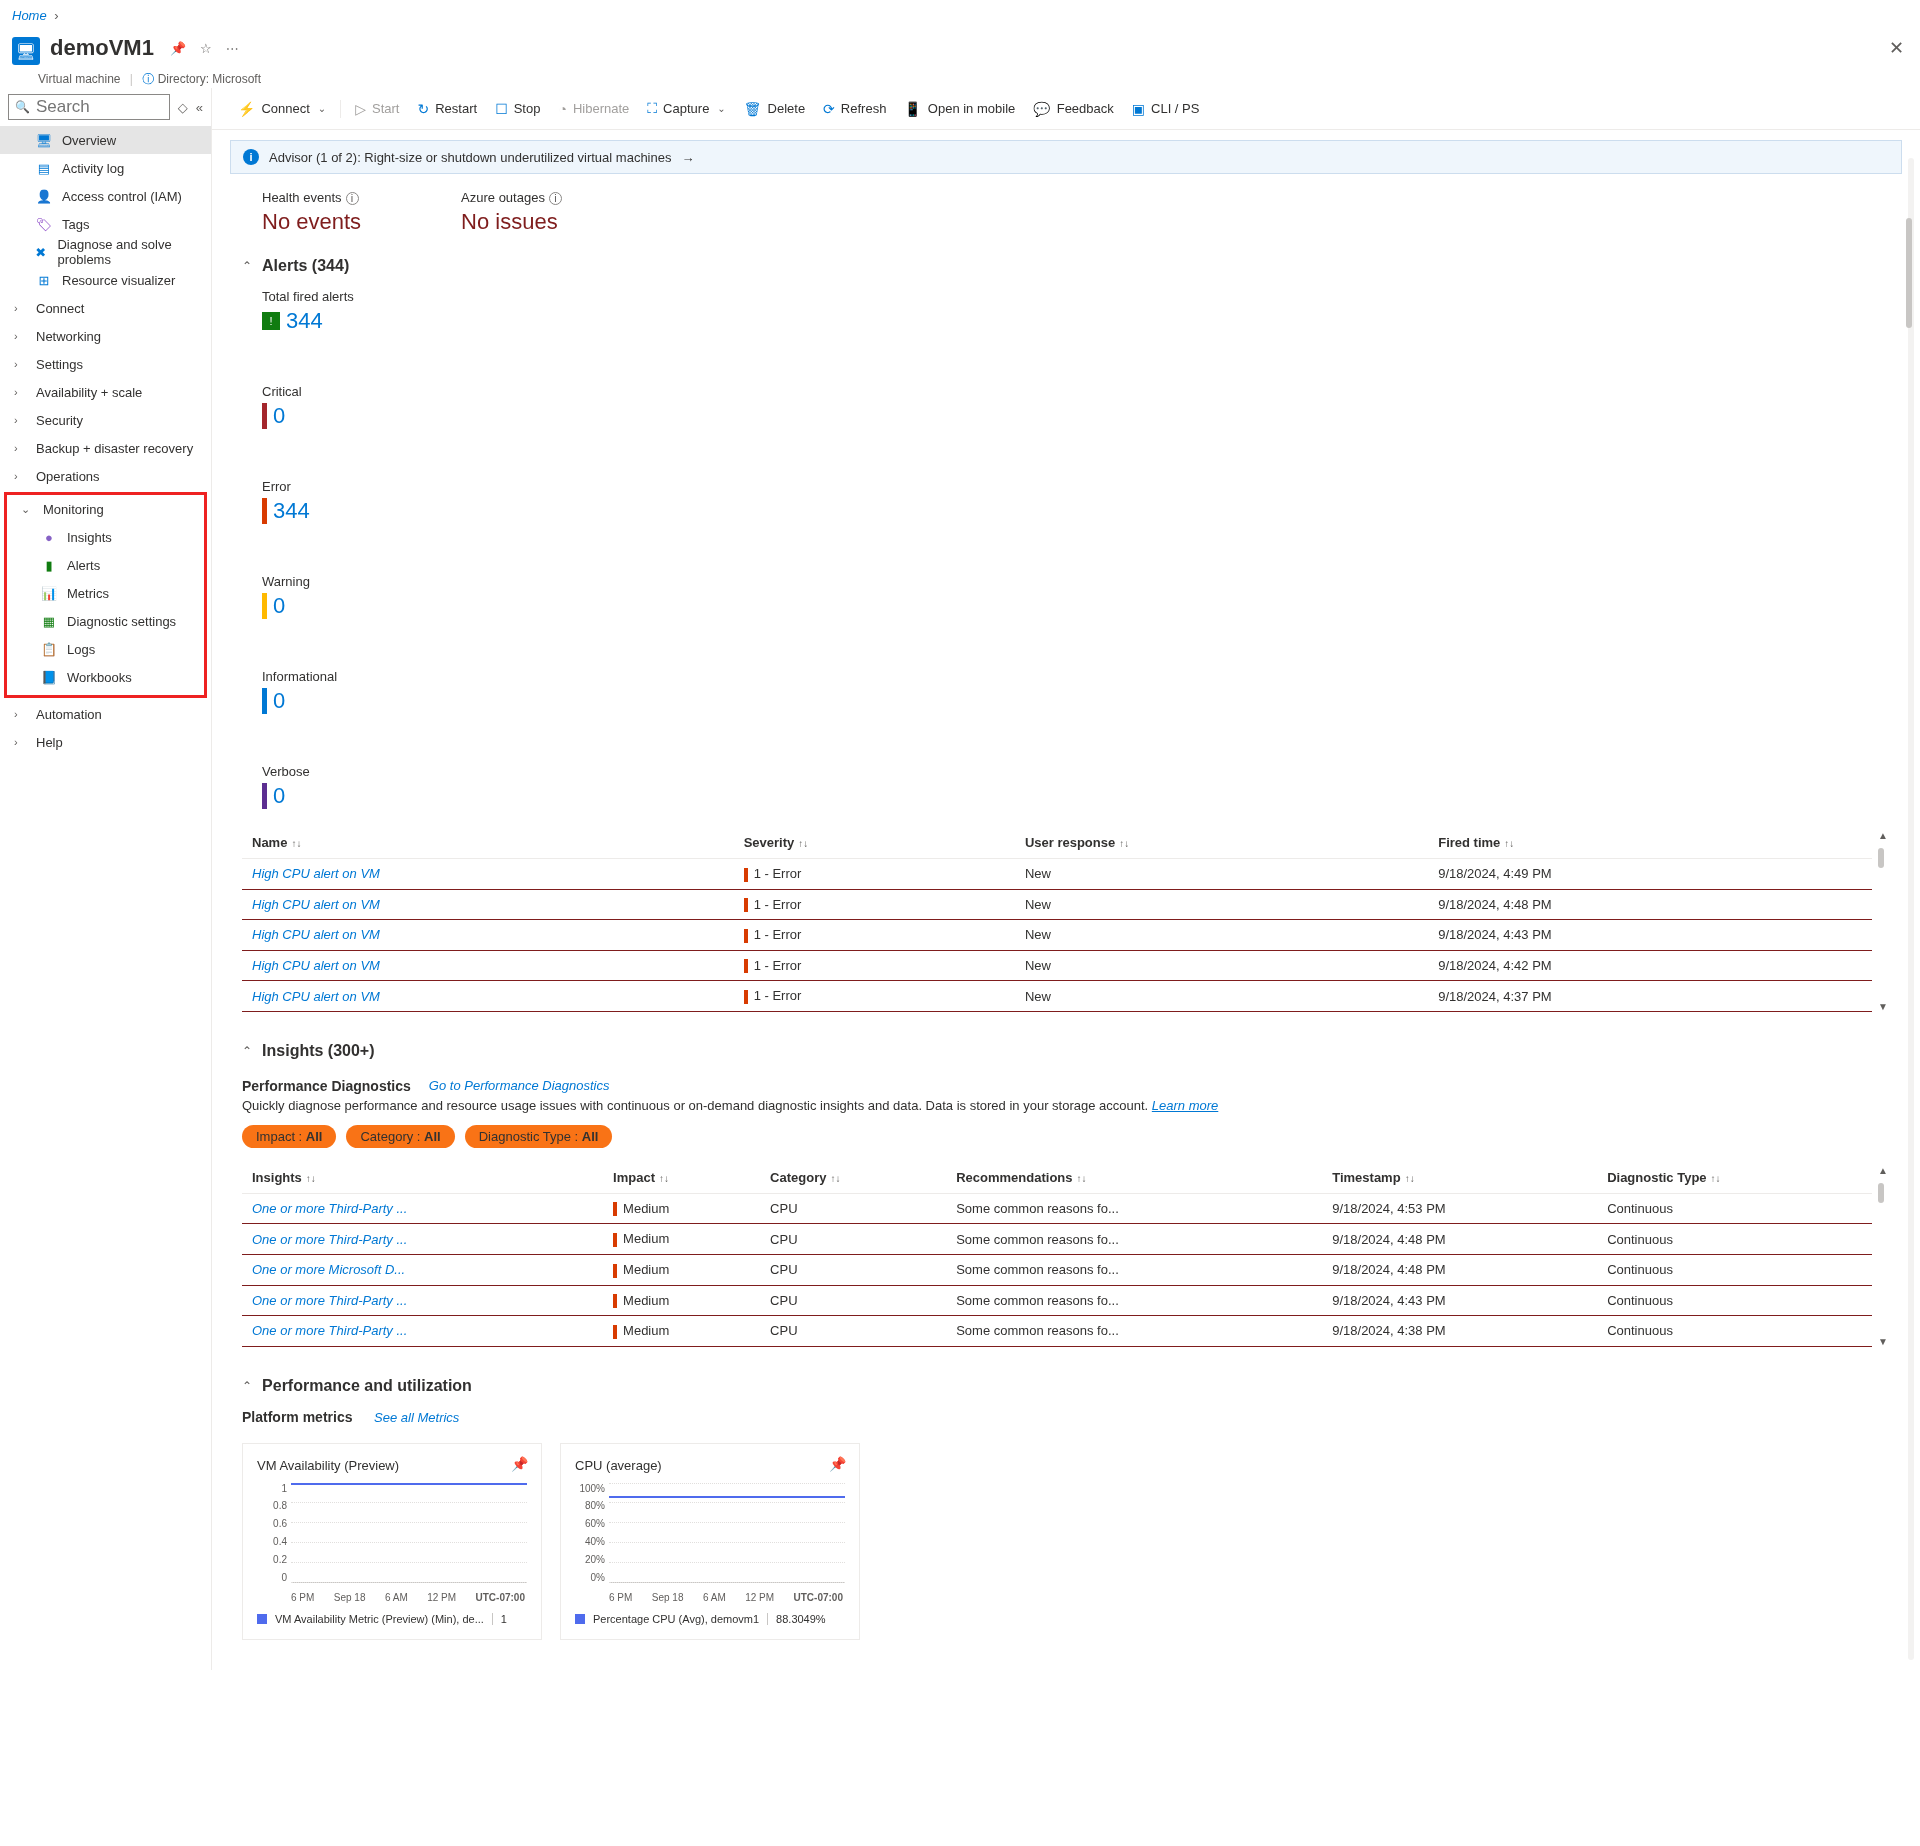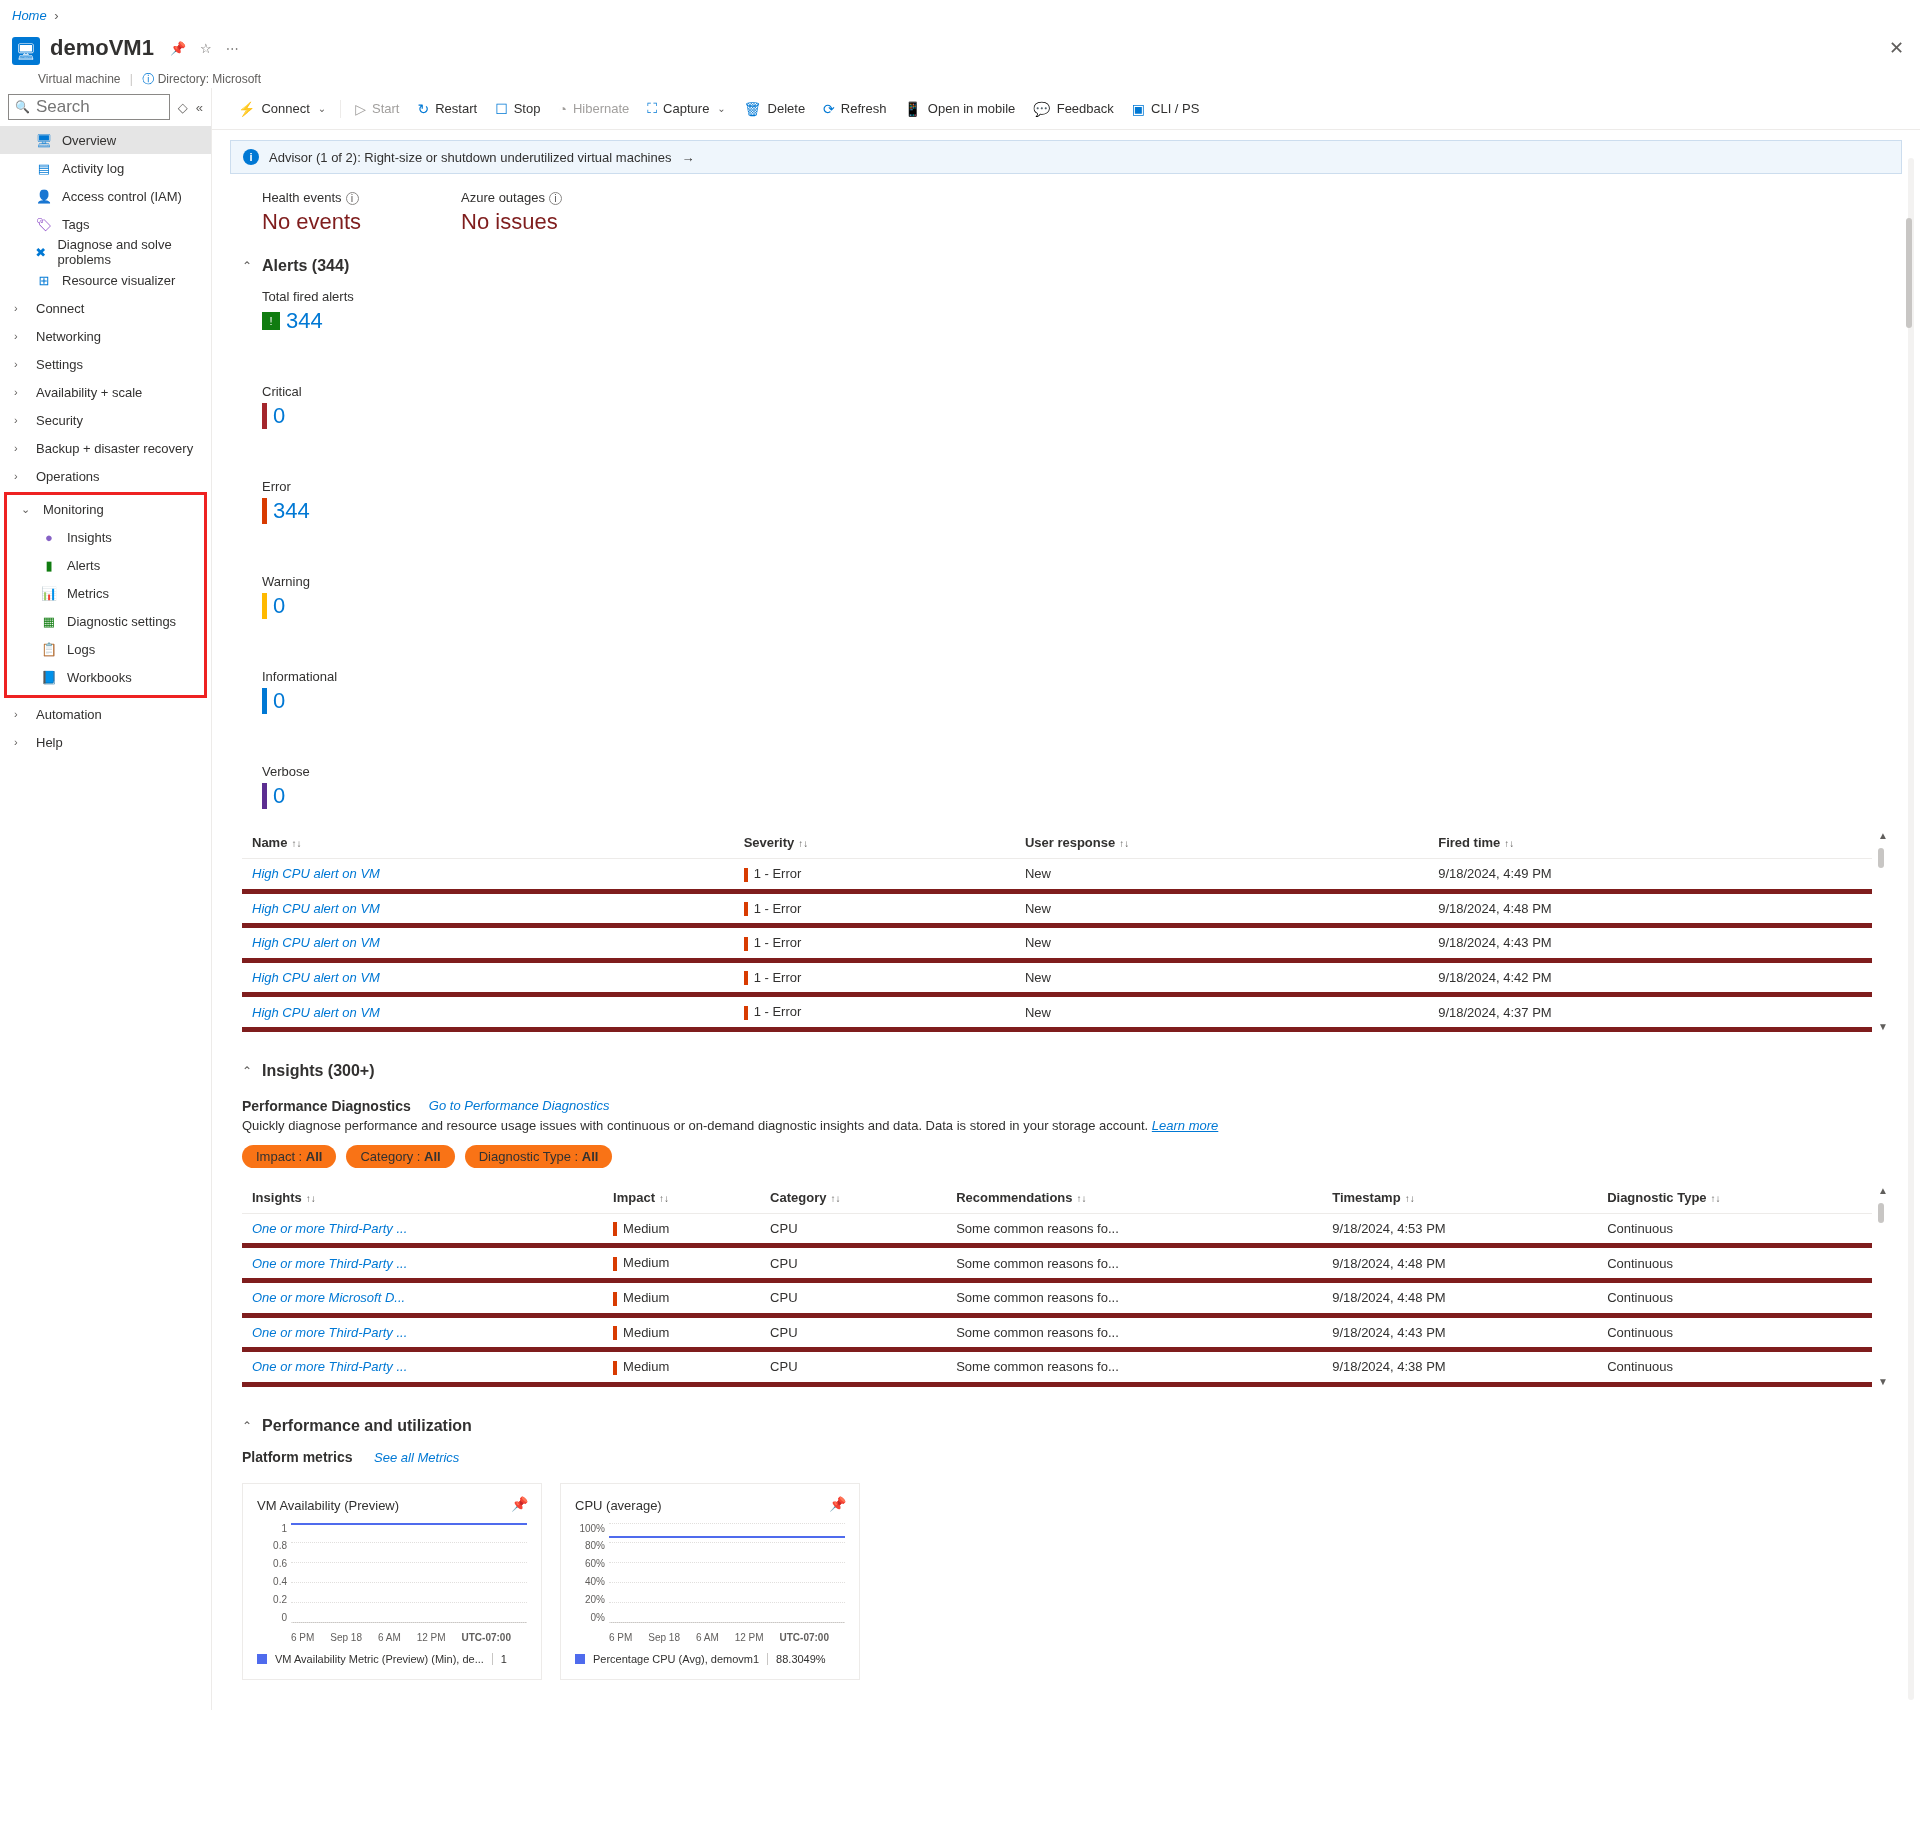--- a/index.html
+++ b/index.html
@@ -62,21 +62,21 @@
 .stats-row { display: flex; gap: 50px; margin-bottom: 18px; padding-left: 20px; flex-wrap: wrap; flex-direction: column; }
 .stat { min-width: 90px; }
 .stat-label { font-size: 13px; color: #323130; margin-bottom: 4px; }
 .stat-value { font-size: 22px; font-weight: 400; display: flex; align-items: center; gap: 6px; }
 .stat-bar { width: 5px; height: 26px; display: inline-block; }
 .stat-num { color: #0078d4; }
 .badge-sq { width: 18px; height: 18px; background: #107c10; display: inline-flex; align-items: center; justify-content: center; color: #fff; font-size: 11px; }
 
 .table { width: 100%; border-collapse: collapse; }
 .table th { text-align: left; font-weight: 600; font-size: 13px; padding: 8px 10px; border-bottom: 1px solid #edebe9; }
-.table td { padding: 7px 10px; border-bottom: 5px solid #7f1d1d; font-size: 13px; }
+.table td { padding: 7px 10px; border-bottom: 1px solid #7f1d1d; font-size: 13px; }
 .table .link { color: #0078d4; }
 .sort-icons { font-size: 10px; color: #605e5c; margin-left: 4px; }
 .sev-bar { display: inline-block; width: 4px; height: 14px; background: #d83b01; margin-right: 6px; vertical-align: middle; }
 .sev-bar.med { background: #d83b01; }
 
 .table-wrap { position: relative; padding-right: 18px; }
 .vscroll { position: absolute; right: 0; top: 0; bottom: 0; width: 14px; display: flex; flex-direction: column; align-items: center; justify-content: space-between; }
 .vscroll .arrow { font-size: 10px; color: #605e5c; cursor: pointer; }
 .vscroll .thumb { width: 6px; height: 20px; background: #c8c6c4; border-radius: 3px; margin-top: 6px; }
 
@@ -93,21 +93,21 @@
 
 .charts-row { display: flex; gap: 18px; margin-top: 18px; }
 .chart-card { border: 1px solid #edebe9; width: 300px; padding: 14px; position: relative; }
 .chart-card .cc-title { font-size: 13px; font-weight: 400; margin-bottom: 10px; }
 .chart-card .pin { position: absolute; right: 12px; top: 12px; color: #605e5c; cursor: pointer; font-size: 14px; }
 .chart-area { height: 120px; position: relative; margin-bottom: 10px; }
 .y-axis { position: absolute; left: 0; top: 0; bottom: 20px; width: 30px; display: flex; flex-direction: column; justify-content: space-between; text-align: right; font-size: 10px; color: #605e5c; }
 .plot { position: absolute; left: 34px; right: 0; top: 0; bottom: 20px; border-bottom: 1px solid #c8c6c4; }
 .grid-line { position: absolute; left: 0; right: 0; border-top: 1px dotted #e1dfdd; }
 .data-line { position: absolute; left: 0; right: 0; height: 2px; background: #4f6bed; }
-.x-axis { position: absolute; left: 34px; right: 16px; bottom: 0; display: flex; justify-content: space-between; font-size: 10px; color: #605e5c; }
+.x-axis { position: absolute; left: 34px; right: 2px; bottom: 0; display: flex; justify-content: space-between; font-size: 10px; color: #605e5c; }
 .legend { display: flex; align-items: center; gap: 8px; font-size: 11px; color: #323130; }
 .legend .sw { width: 10px; height: 10px; background: #4f6bed; }
 .legend .lval { border-left: 1px solid #c8c6c4; padding-left: 8px; }
 
 .right-scroll { position: absolute; right: 4px; top: 70px; bottom: 10px; width: 10px; }
 .right-scroll .track { width: 6px; height: 100%; background: #f3f2f1; border-radius: 3px; margin: 0 auto; }
 .right-scroll .bar { width: 6px; height: 110px; background: #c8c6c4; border-radius: 3px; margin: 0 auto; position: absolute; top: 60px; }
 </style>
 </head>
 <body>

